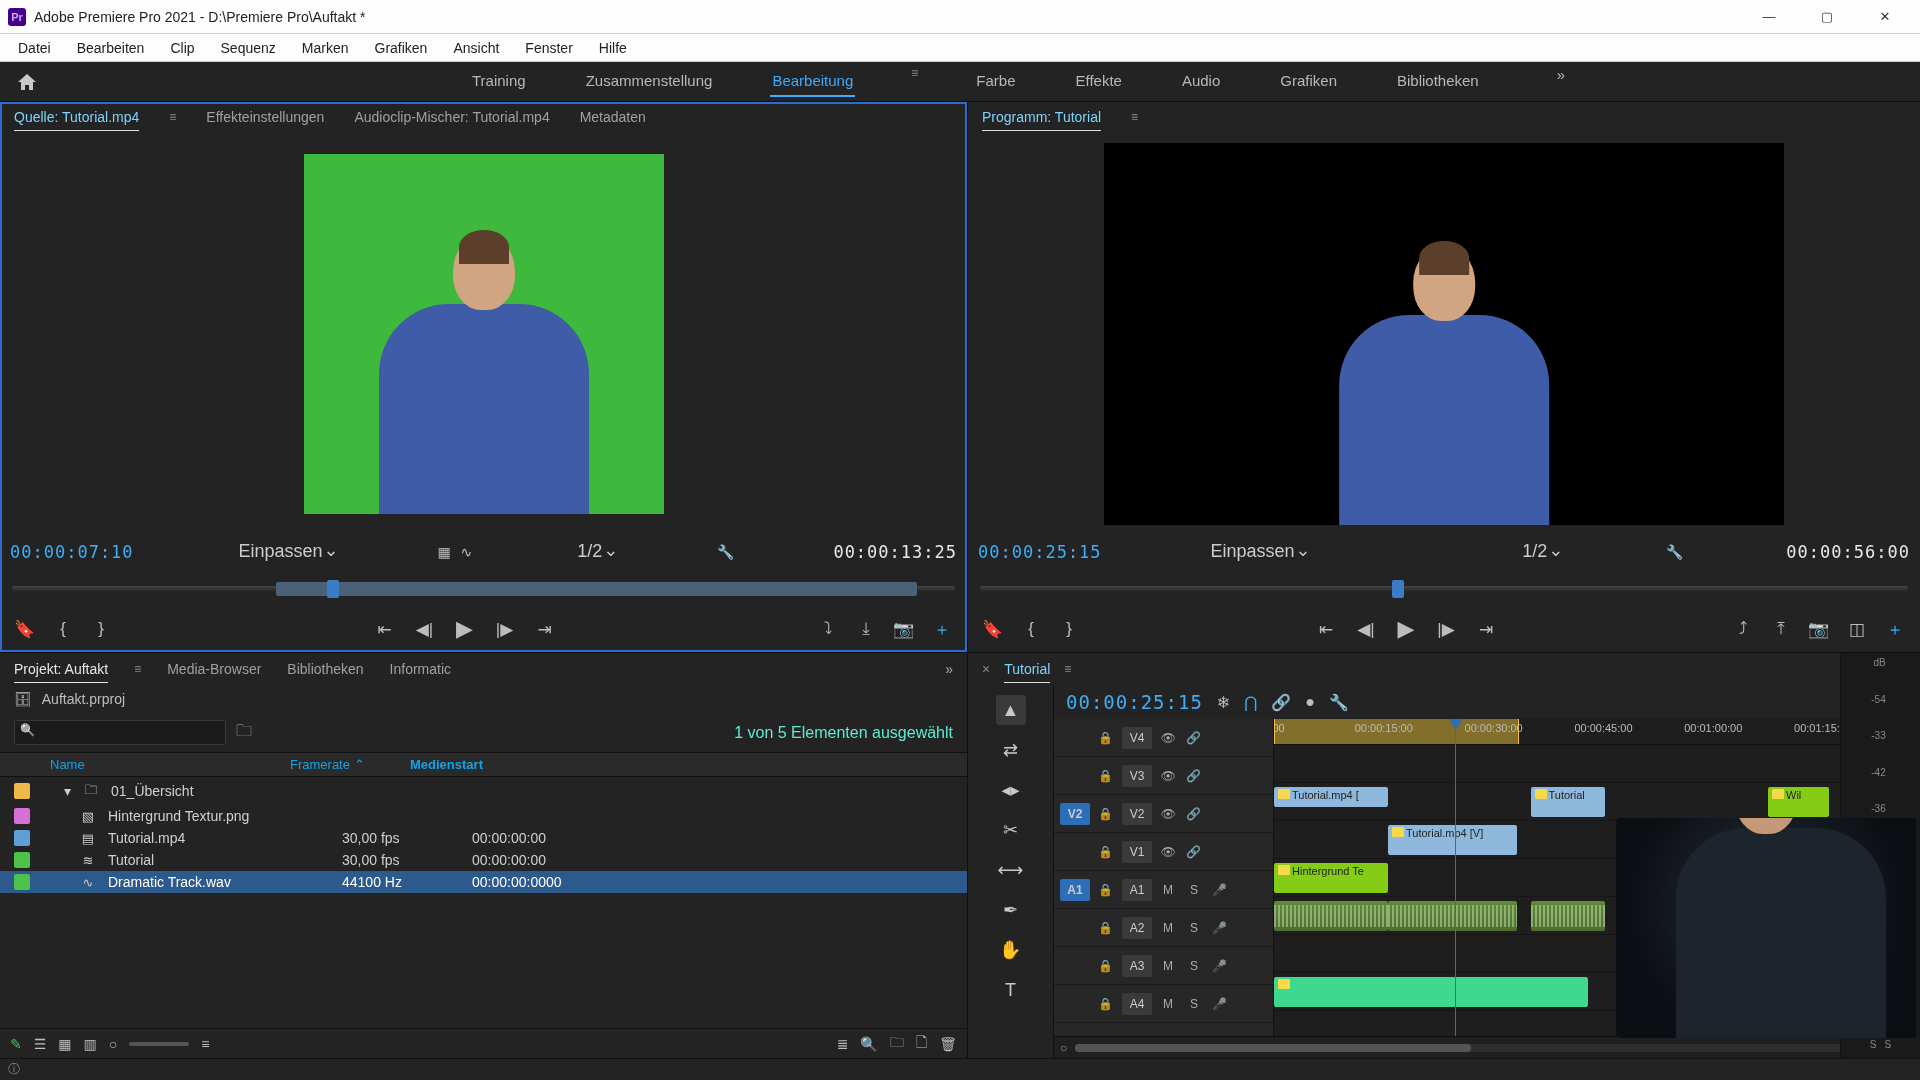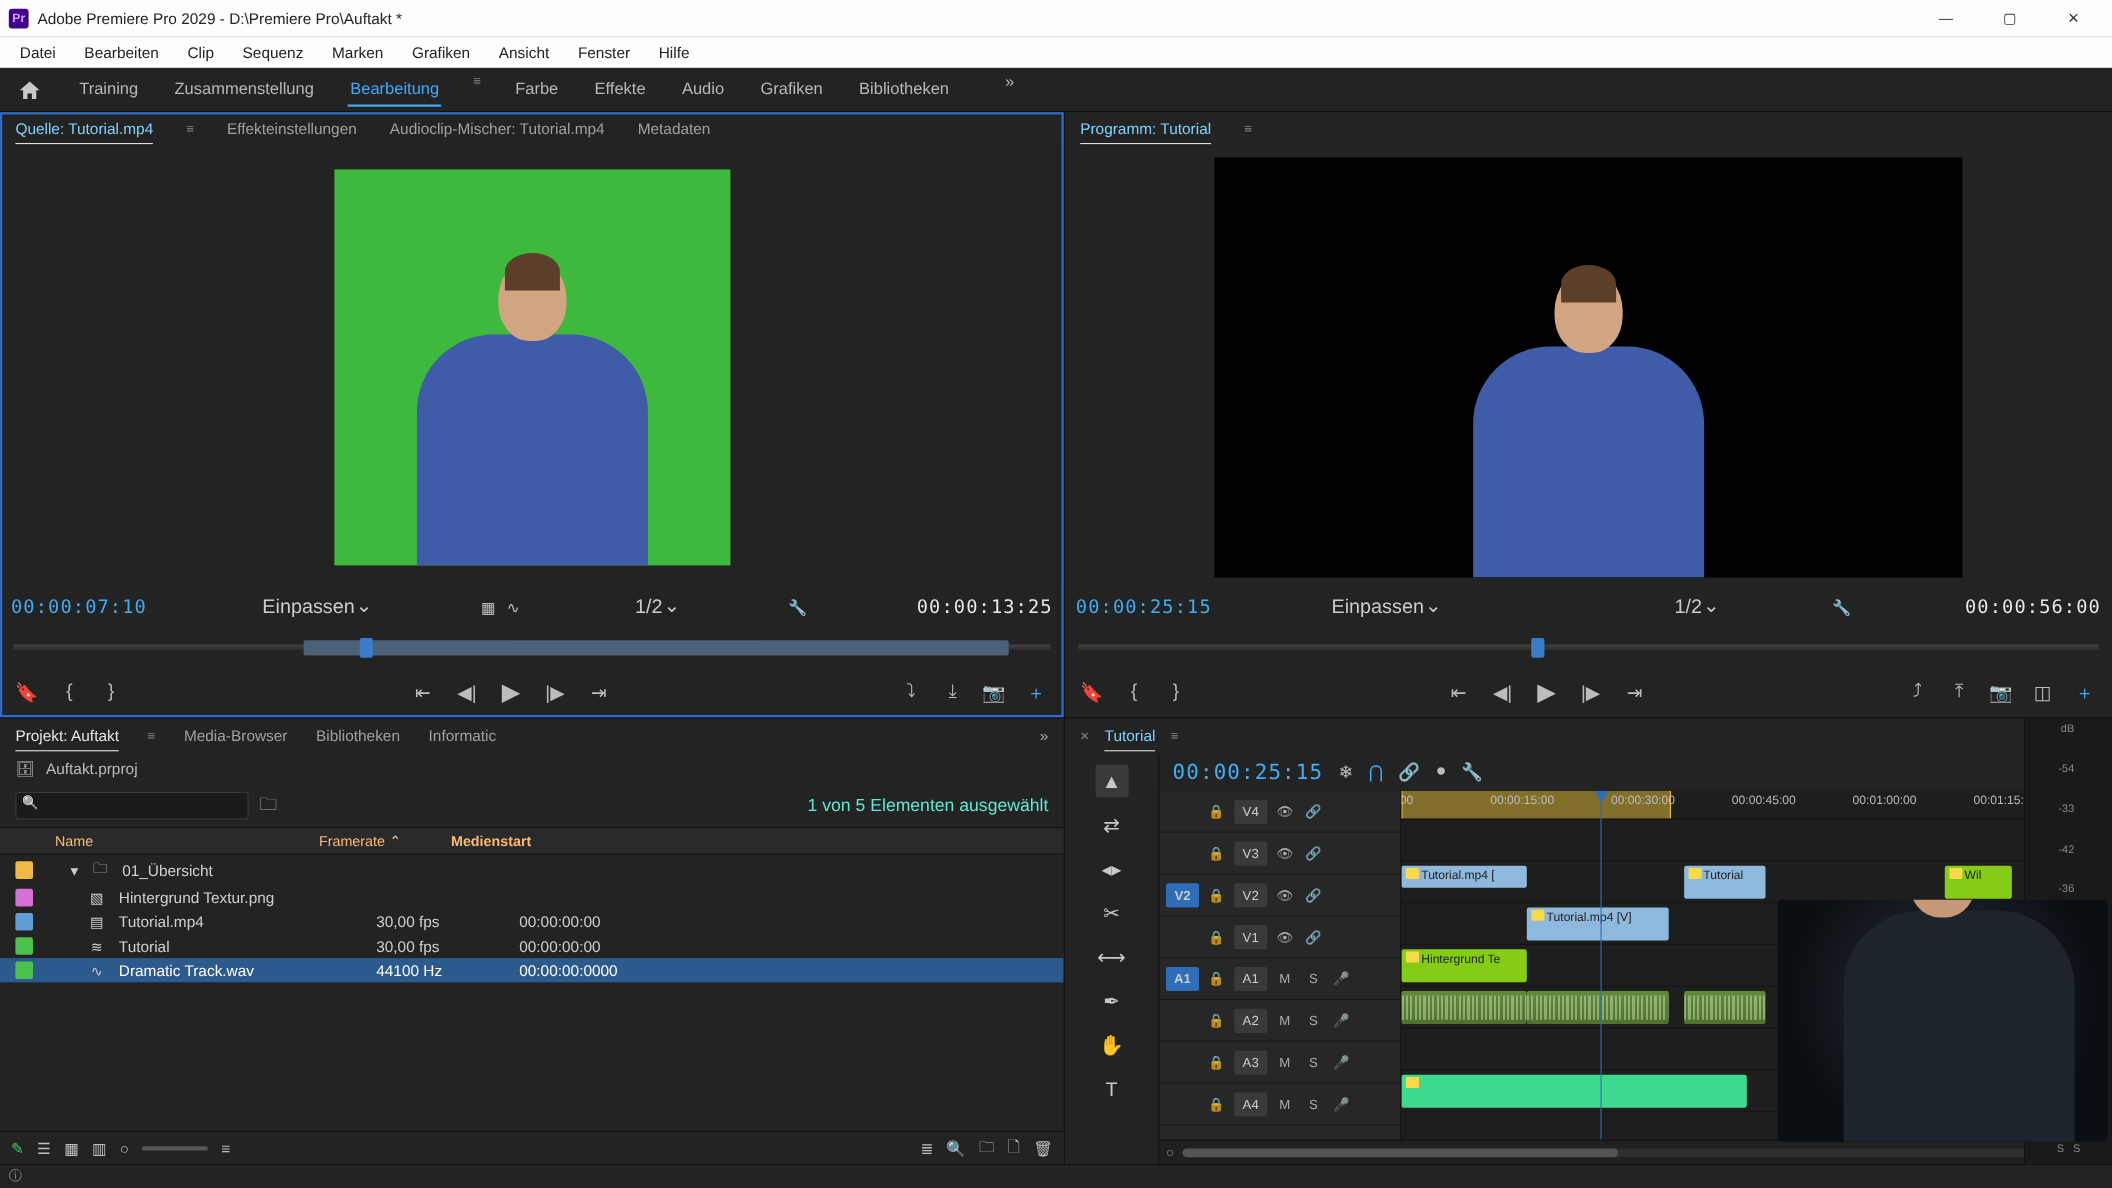--- a/index.html
+++ b/index.html
@@ -11,21 +11,21 @@
 .win-controls { display: flex; gap: 0; }
 .win-btn { width: 58px; height: 34px; display: flex; align-items: center; justify-content: center; cursor: pointer; font-size: 13px; color: #333; }
 
 .menubar { height: 28px; background: #fdfdfd; display: flex; align-items: center; gap: 2px; padding: 0 6px; font-size: 14px; color: #222; border-bottom: 1px solid #ccc; }
 .menubar div { padding: 3px 12px; cursor: pointer; }
 
 .app-body { background: #232323; height: calc(1080px - 62px); display: flex; flex-direction: column; }
 
 .workspace-bar { height: 40px; background: #232323; border-bottom: 1px solid #101010; display: flex; align-items: center; padding: 0 14px; gap: 30px; font-size: 15px; color: #b8b8b8; }
 .home-icon { width: 26px; height: 26px; display: flex; align-items: center; justify-content: center; cursor: pointer; }
-.workspace-tabs { display: flex; gap: 29px; }
+.workspace-tabs { display: flex; gap: 56px; margin-left: 400px; }
 .workspace-tab { cursor: pointer; padding: 6px 2px; }
 .workspace-tab.active { color: #3eabff; border-bottom: 2px solid #3eabff; }
 .ws-more { margin-left: 20px; cursor: pointer; }
 
 .main-panels { flex: 1; display: grid; grid-template-columns: 967px 1fr; grid-template-rows: 550px 1fr; gap: 1px; background: #101010; }
 
 .panel { background: #232323; display: flex; flex-direction: column; overflow: hidden; position: relative; }
 .panel.selected { outline: 2px solid #2d6bd0; outline-offset: -2px; }
 
 .panel-tabs { height: 30px; display: flex; align-items: center; gap: 30px; padding: 0 14px; font-size: 14px; color: #a0a0a0; background: #232323; }
@@ -63,21 +63,21 @@
 
 .lower-left { display: grid; grid-template-rows: 32px 1fr; }
 .project-tabs { height: 32px; display: flex; align-items: center; gap: 26px; padding: 0 14px; font-size: 14px; color: #a0a0a0; }
 .project-tabs .panel-tab.active { color: #e6e6e6; border-bottom: 1px solid #e6e6e6; }
 .proj-body { display: flex; flex-direction: column; background: #232323; }
 .proj-header { display: flex; align-items: center; gap: 10px; padding: 6px 14px; color: #bdbdbd; font-size: 14px; }
 .proj-search { display: flex; align-items: center; gap: 10px; padding: 6px 14px; }
 .proj-search input { flex: 0 0 240px; background: #1b1b1b; border: 1px solid #3a3a3a; color: #ddd; padding: 4px 8px 4px 26px; font-size: 13px; border-radius: 2px; }
 .search-wrap { position: relative; }
 .search-wrap::before { content: "🔍"; position: absolute; left: 6px; top: 3px; font-size: 12px; filter: grayscale(1) brightness(1.4); }
-.list-cols { display: flex; padding: 4px 14px 4px 50px; font-size: 13px; color: #fdba74; background: #2a2a2a; border-top: 1px solid #111; border-bottom: 1px solid #111; }
+.list-cols { display: flex; padding: 4px 14px 4px 50px; font-size: 13px; color: #0ea5e9; background: #2a2a2a; border-top: 1px solid #111; border-bottom: 1px solid #111; }
 .list-cols .col1 { flex: 0 0 240px; }
 .list-cols .col2 { flex: 0 0 120px; display: flex; gap: 4px; align-items: center; }
 .list-cols .col3 { flex: 1; font-weight: bold; }
 .proj-rows { flex: 1; overflow: hidden; }
 .proj-row { display: flex; align-items: center; gap: 10px; padding: 3px 14px; font-size: 14px; color: #d0d0d0; }
 .proj-row.selected { background: #2d5a8c; color: #fff; }
 .row-chip { width: 16px; height: 16px; border-radius: 2px; }
 .row-icon { width: 20px; display: flex; justify-content: center; font-size: 13px; color: #ccc; }
 .row-name { flex: 0 0 224px; }
 .row-fr { flex: 0 0 120px; }
@@ -141,21 +141,21 @@
 .webcam .person { width: 60%; }
 .webcam .head { background: #c59878; }
 .webcam .torso { background: #1e242c; }
 </style>
 </head>
 <body>
 
 <div class="titlebar">
   <div class="titlebar-left">
     <span class="titlebar-logo">Pr</span>
-    <span>Adobe Premiere Pro 2029 - D:\Premiere Pro\Auftakt *</span>
+    <span>Adobe Premiere Pro 2021 - D:\Premiere Pro\Auftakt *</span>
   </div>
   <div class="win-controls">
     <div class="win-btn">―</div>
     <div class="win-btn">▢</div>
     <div class="win-btn close">✕</div>
   </div>
 </div>
 
 <div class="menubar">
   <div>Datei</div>

